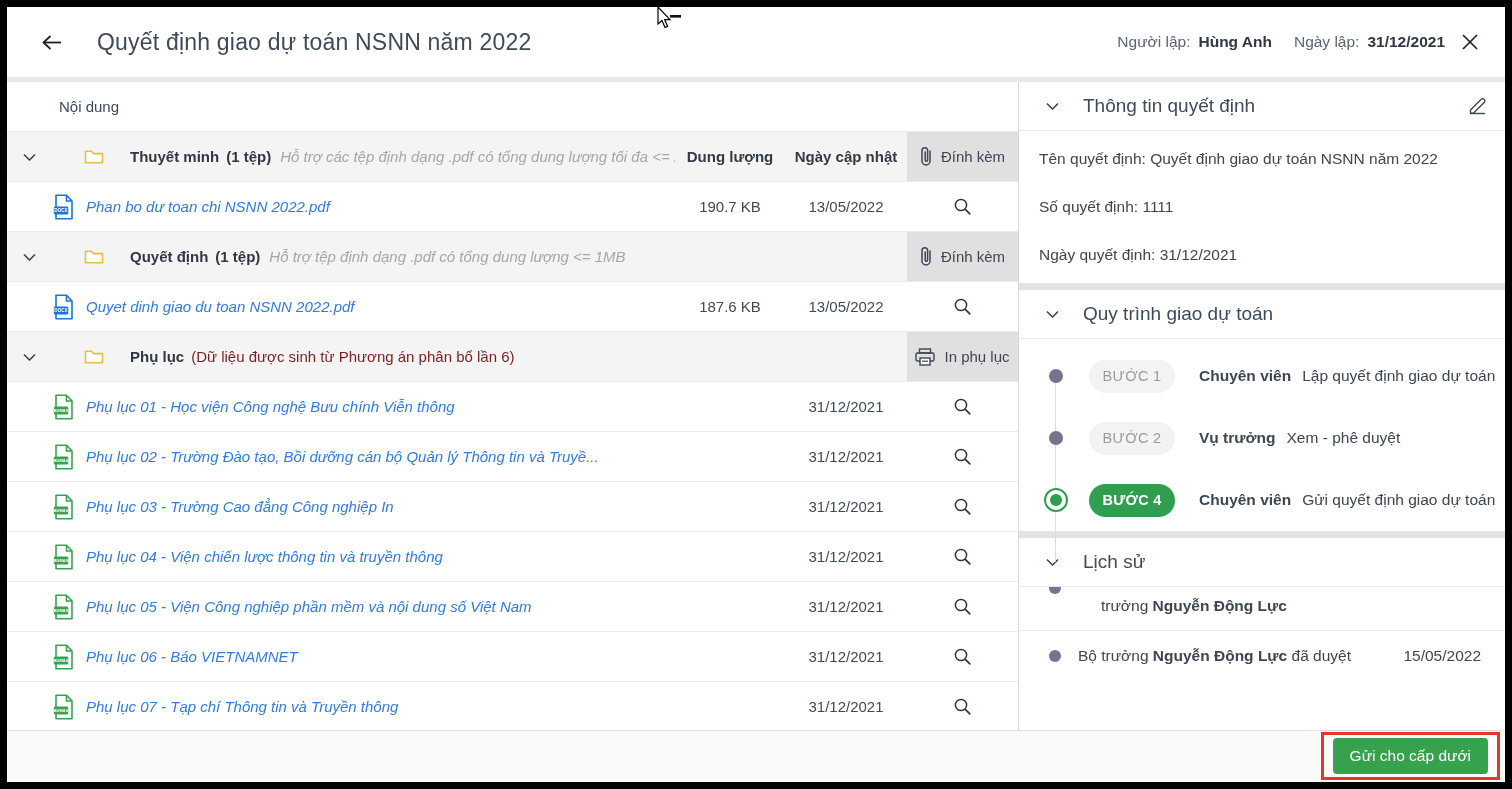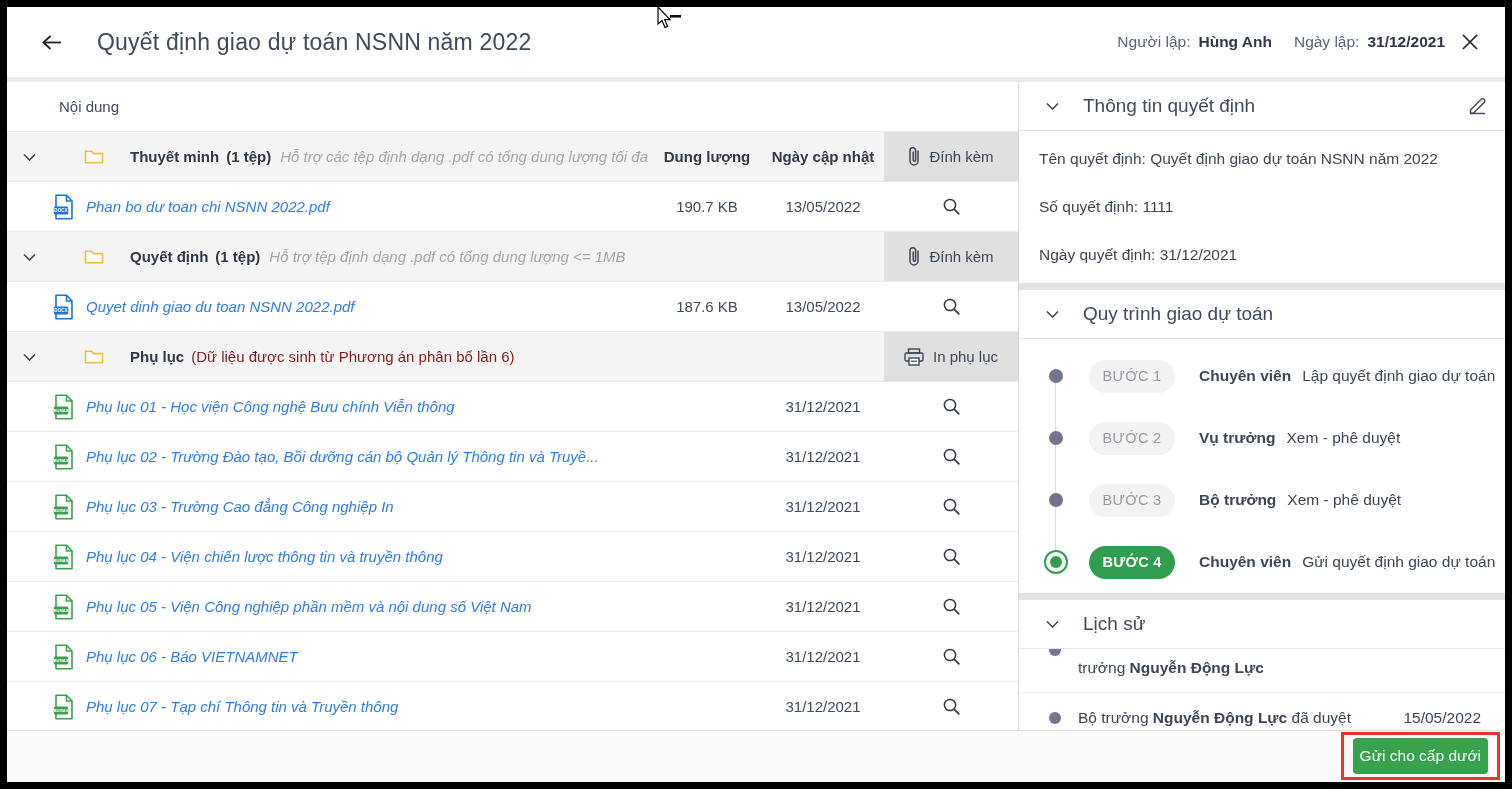--- a/index.html
+++ b/index.html
@@ -21,21 +21,21 @@
   .left-panel { width:1011px; flex:none; display:flex; flex-direction:column; overflow:hidden; }
   .right-panel { flex:1; border-left:1px solid #d8d8d8; display:flex; flex-direction:column; overflow:hidden; }
 
   
   .t-head { height:50px; flex:none; display:flex; align-items:center; padding-left:52px; font-size:15px; color:#3f4a5a; border-bottom:1px solid #ebebeb; }
   .row { height:50px; flex:none; display:flex; align-items:stretch; border-bottom:1px solid #ebebeb; font-size:15px; background:#fff; }
   .row.group { background:#f4f4f4; }
   .c-name { flex:1; display:flex; align-items:center; overflow:hidden; white-space:nowrap; padding-left:16px; }
   .c-size { width:110px; flex:none; display:flex; align-items:center; justify-content:center; }
   .c-date { width:122px; flex:none; display:flex; align-items:center; justify-content:center; }
-  .c-attach { width:134px; flex:none; display:flex; align-items:center; justify-content:center; gap:9px; }
+  .c-attach { width:111px; flex:none; display:flex; align-items:center; justify-content:center; gap:9px; }
   .row.group .c-attach { background:#e0e0e0; cursor:pointer; }
   .col-hdr { font-weight:700; color:#333a45; }
   .chev { display:flex; align-items:center; cursor:pointer; }
   .folder { margin-left:48px; display:flex; align-items:center; }
   .g-title { font-weight:700; color:#2f3844; margin-left:26px; }
   .g-count { font-weight:700; color:#2f3844; margin-left:7px; }
   .g-note { color:#7f1d1d; margin-left:7px; }
   .g-hint { color:#a6a6a6; font-style:italic; margin-left:9px; }
   .f-indent { width:30px; flex:none; }
   .f-icon { flex:none; display:flex; align-items:center; }
@@ -59,31 +59,31 @@
   .dot-active { width:24px; height:24px; margin-left:-5px; margin-right:21px; border-radius:50%; border:2px solid #2f9e4e; background:#fff; display:flex; align-items:center; justify-content:center; flex:none; position:relative; z-index:1; }
   .dot-active i { width:12px; height:12px; border-radius:50%; background:#2f9e4e; }
   .pill { width:86px; height:33px; border-radius:17px; background:#f3f3f3; color:#9a9aa2; font-size:14.5px; display:flex; align-items:center; justify-content:center; margin-right:24px; flex:none; letter-spacing:.3px; }
   .pill.active { background:#2f9e4e; color:#fff; font-weight:700; }
   .step-desc { font-size:15.5px; color:#3d4654; }
   .step-role { font-weight:700; margin-right:11px; }
 
   .h-item { display:flex; align-items:center; padding:0 24px 0 30px; font-size:15.5px; color:#3d4654; }
   .h-item.clipped { height:44px; overflow:hidden; align-items:flex-start; border-bottom:1px solid #ececec; }
   .h-item.clipped .h-dot { margin-top:-5px; }
-  .h-item.clipped .h-text { margin-top:10px; }
+  .h-item.clipped .h-text { margin-top:10px;margin-left:23px; }
   .h-item.full { height:50px; }
   .h-dot { width:12px; height:12px; border-radius:50%; background:#74748c; flex:none; margin-right:17px; }
   .h-text { flex:1; }
   .h-name { font-weight:700; }
   .h-date { color:#3d4654; }
 
   
   .app-footer { height:52px; flex:none; background:#fafafa; border-top:1px solid #e0e0e0; display:flex; align-items:center; justify-content:flex-end; padding-right:5px; }
   .red-annotation { align-self:stretch; margin:1px 0 2px 0; border:3px solid #e8342c; display:flex; align-items:center; padding:0 9px; }
-  .btn-send { background:#36a34c; color:#fff; border:none; border-radius:4px; font-size:15.5px; padding:9px 7px; cursor:pointer; font-family:inherit; }
+  .btn-send { background:#36a34c; color:#fff; border:none; border-radius:4px; font-size:15.5px; padding:9px 17px; cursor:pointer; font-family:inherit; }
 
   .cursor { position:absolute; left:650px; top:0; z-index:50; pointer-events:none; }
   svg { display:block; }
   svg text { font-family:"Liberation Sans","DejaVu Sans",sans-serif; }
 </style>
 </head>
 <body>
 
 <div class="app">
 
@@ -466,25 +466,20 @@
           <span class="dot"></span>
           <span class="pill">BƯỚC 1</span>
           <span class="step-desc"><span class="step-role">Chuyên viên</span><span>Lập quyết định giao dự toán</span></span>
         </div>
         <div class="step">
           <span class="dot"></span>
           <span class="pill">BƯỚC 2</span>
           <span class="step-desc"><span class="step-role">Vụ trưởng</span><span>Xem - phê duyệt</span></span>
         </div>
         <div class="step">
-          <span class="dot"></span>
-          <span class="pill">BƯỚC 3</span>
-          <span class="step-desc"><span class="step-role">Bộ trưởng</span><span>Xem - phê duyệt</span></span>
-        </div>
-        <div class="step">
           <span class="dot-active">
               <i></i>
             </span>
           <span class="pill active">BƯỚC 4</span>
           <span class="step-desc"><span class="step-role">Chuyên viên</span><span>Gửi quyết định giao dự toán</span></span>
         </div>
       </div>
 
       <div class="sec-div"></div>
 

